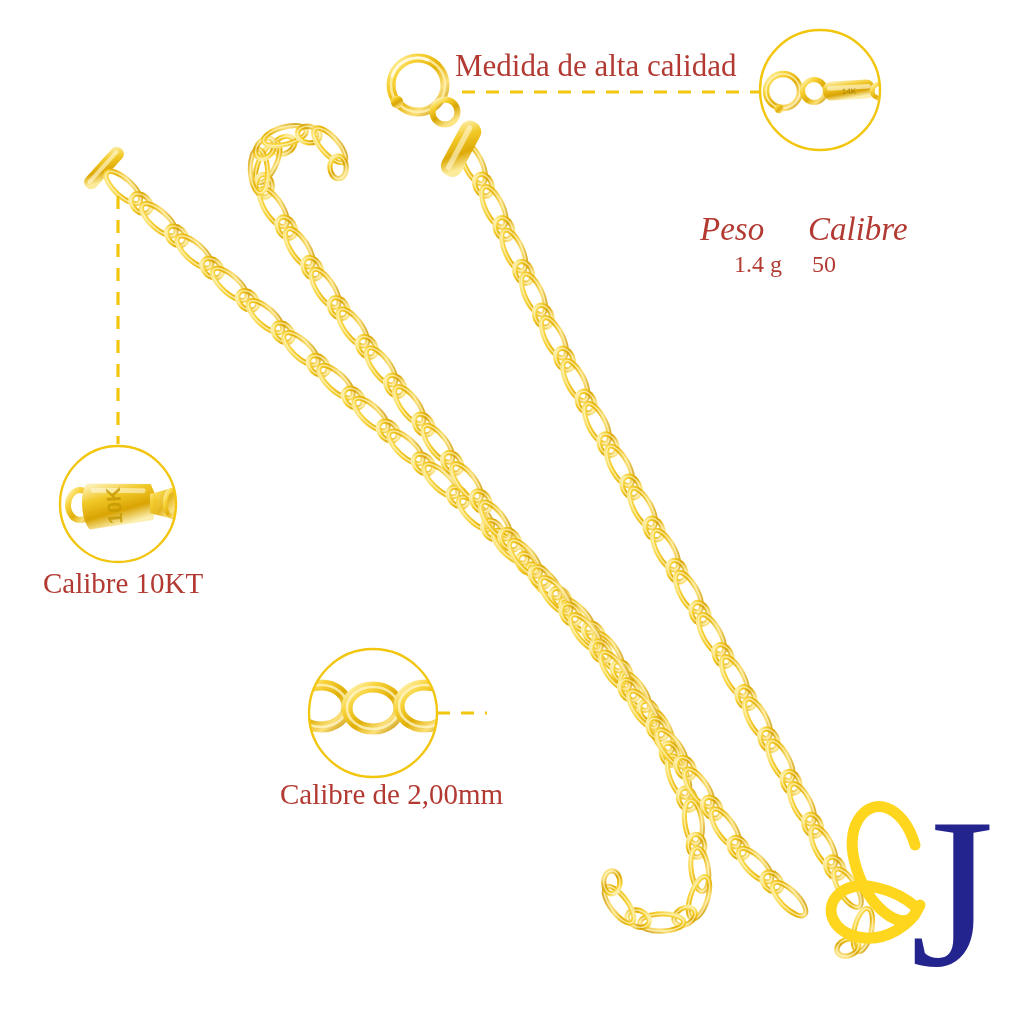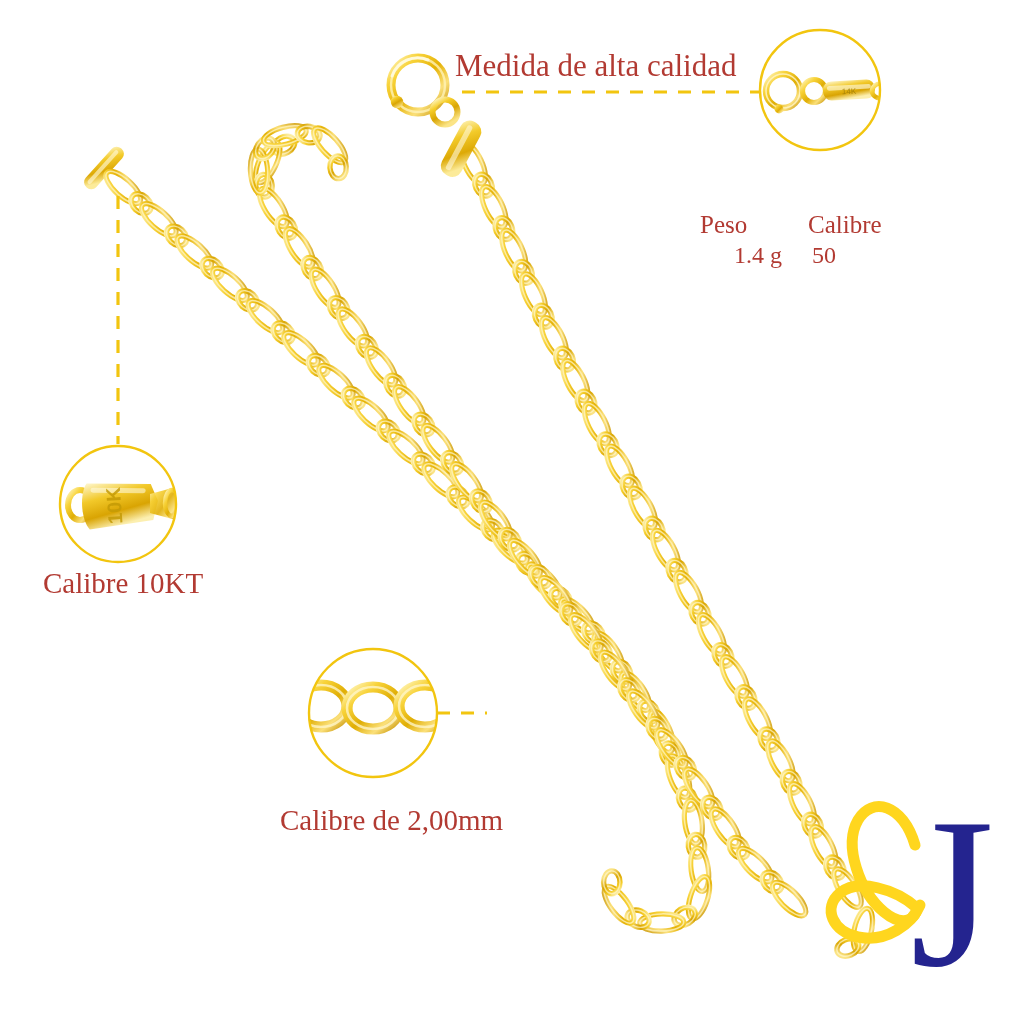--- a/index.html
+++ b/index.html
@@ -41,36 +41,36 @@
   }
   #label-karat {
     left: 43px;
     top: 568px;
     font-size: 29px;
   }
   #label-gauge {
     left: 280px;
     top: 779px;
     font-size: 29px;
-    margin-top: 26px;
   }
   #spec-table {
     position: absolute;
     left: 700px;
     top: 211px;
     color: #B23A32;
     font-family: "Liberation Serif", "DejaVu Serif", serif;
   }
   #spec-table .spec-row {
     display: flex;
     align-items: baseline;
   }
   #spec-table .spec-head {
-    font-size: 25px;
+    font-size: 33px;
     line-height: 1.12;
+    font-style: italic;
   }
   #spec-table .spec-val {
     font-size: 24px;
     line-height: 1.35;
   }
   .col-w {
     width: 108px;
     text-align: left;
   }
   .col-m {

